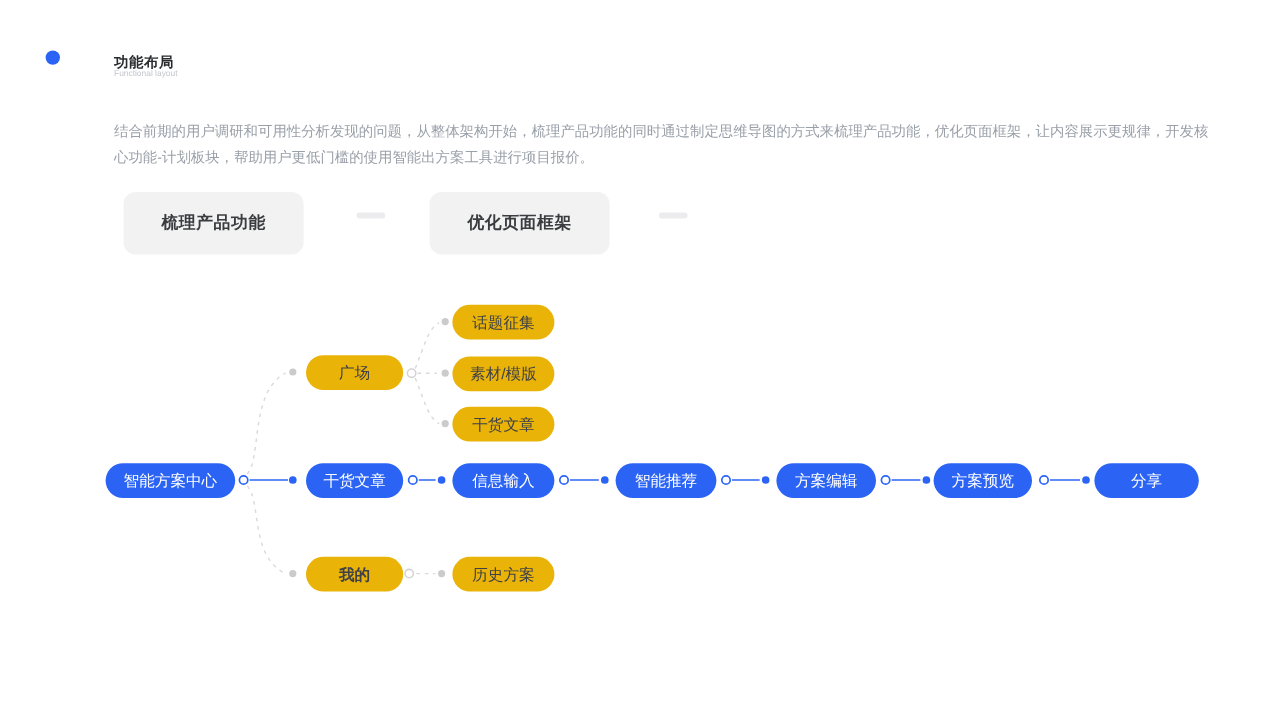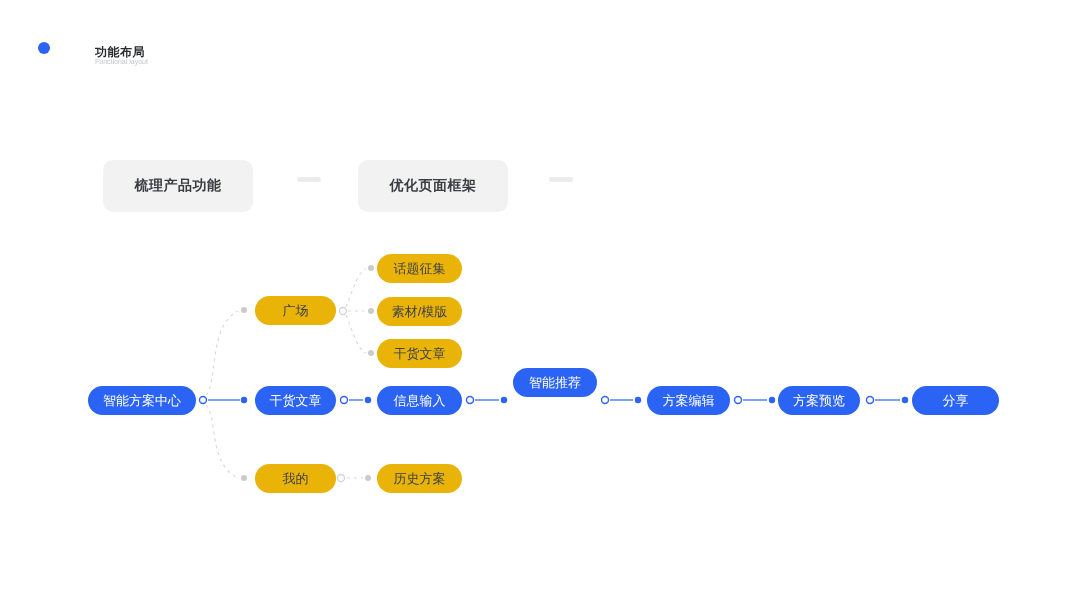--- a/index.html
+++ b/index.html
@@ -35,20 +35,21 @@
 </style>
 </head>
 <body>
 
 <div class="page">
 
   <span class="accent-dot"></span>
   <h1 class="title">功能布局</h1>
   <div class="subtitle">Functional layout</div>
 
+  <p class="desc">结合前期的用户调研和可用性分析发现的问题，从整体架构开始，梳理产品功能的同时通过制定思维导图的方式来梳理产品功能，优化页面框架，让内容展示更规律，开发核心功能-计划板块，帮助用户更低门槛的使用智能出方案工具进行项目报价。</p>
 
   <div class="step-box" style="left:103px;width:150px;">梳理产品功能</div>
   <span class="step-dash" style="left:297px;"></span>
   <div class="step-box" style="left:358px;width:150px;">优化页面框架</div>
   <span class="step-dash" style="left:549px;"></span>
 
   <div class="map">
 
     <svg width="1067" height="280" viewBox="0 0 1067 280">
 
@@ -91,28 +92,28 @@
 
       <circle cx="870" cy="160" r="3.5" fill="#ffffff" stroke="#2b64f5" stroke-width="1.4"></circle>
       <line x1="875" y1="160" x2="900" y2="160" stroke="#2b64f5" stroke-width="1.2"></line>
       <circle cx="905" cy="160" r="3.2" fill="#2b64f5"></circle>
     </svg>
 
     <div class="pill blue" style="left:88px;top:146px;width:108px;">智能方案中心</div>
 
     <div class="pill gray" style="left:255px;top:56px;width:81px;">广场</div>
     <div class="pill blue" style="left:255px;top:146px;width:81px;">干货文章</div>
-    <div class="pill gray" style="left:255px;top:224px;width:81px;">我的</div>
+    <div class="pill gray" style="left:255px;top:224px;width:81px;font-weight:bold;">我的</div>
 
     <div class="pill gray" style="left:377px;top:14px;width:85px;">话题征集</div>
     <div class="pill gray" style="left:377px;top:57px;width:85px;">素材/模版</div>
     <div class="pill gray" style="left:377px;top:99px;width:85px;">干货文章</div>
 
     <div class="pill blue" style="left:377px;top:146px;width:85px;">信息输入</div>
-    <div class="pill blue" style="left:513px;top:128px;width:84px;">智能推荐</div>
+    <div class="pill blue" style="left:513px;top:146px;width:84px;">智能推荐</div>
     <div class="pill blue" style="left:647px;top:146px;width:83px;">方案编辑</div>
     <div class="pill blue" style="left:778px;top:146px;width:82px;">方案预览</div>
     <div class="pill blue" style="left:912px;top:146px;width:87px;">分享</div>
 
     <div class="pill gray" style="left:377px;top:224px;width:85px;">历史方案</div>
   </div>
 
 </div>
 
 </body></html>

